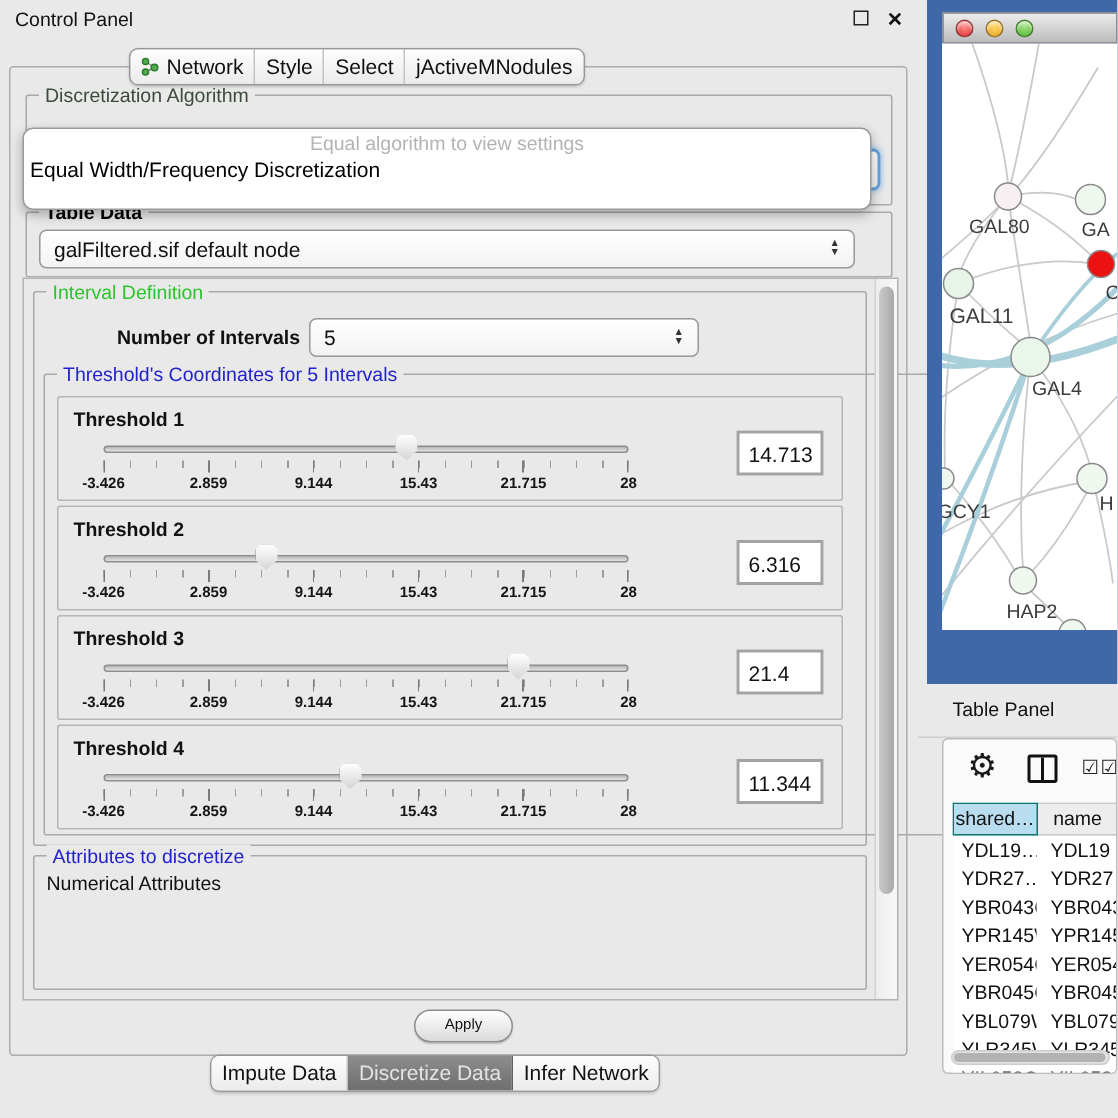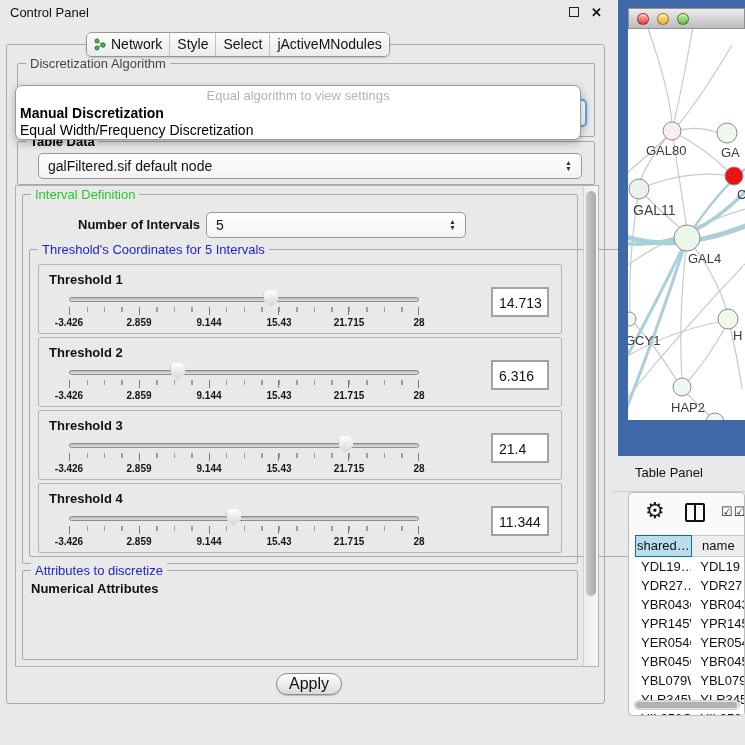--- a/index.html
+++ b/index.html
@@ -40,21 +40,21 @@
 
   .popup { position:absolute; left:8px; top:40px; width:566px; height:55px; background:#fff;
            border:1px solid #9a9a9a; border-radius:7px; box-shadow:0 3px 8px rgba(0,0,0,.28);
            z-index:30; padding-top:2px; }
   .popup .prompt { text-align:center; color:#b3b3b3; font-size:13px; height:17px; line-height:16px; }
   .popup .opt { font-size:14px; height:17px; line-height:17px; padding:0 4px; color:#000; }
   .popup .opt.first { font-weight:bold; }
 
   .tabledata-group { left:10px; top:96px; width:578px; height:44px; }
   .tabledata-group .gtitle { color:#000000;font-weight:bold; }
-  .tabledata-combo { position:absolute; left:20px; top:11px; width:544px; height:26px; }
+  .tabledata-combo { position:absolute; left:8px; top:11px; width:544px; height:26px; }
 
   .scrollpane { position:absolute; left:8px; top:140px; width:584px; height:482px;
                 border:1px solid #b3b3b3; background:#e9e9e9; }
   .vscroll { position:absolute; right:0; top:0; width:15px; height:100%;
              background:linear-gradient(90deg,#ededed,#f8f8f8); border-left:1px solid #d2d2d2; }
   .vscroll .thumb-v { position:absolute; left:2px; top:5px; width:10px; height:405px;
              background:linear-gradient(90deg,#c9c9c9,#a9a9a9); border-radius:6px; }
 
   .interval-group { left:6px; top:8px; width:556px; height:370px; }
   .interval-group > .gtitle { color:#2bc52b; }
@@ -78,31 +78,31 @@
                 background:repeating-linear-gradient(to right,#9d9d9d 0 1px,transparent 1px 5%); }
   .tick-major { position:absolute; left:0; right:0; top:0; height:8px; border-right:1px solid #7b7b7b;
                 background:repeating-linear-gradient(to right,#7b7b7b 0 1px,transparent 1px 20%); }
   .ticklabels { position:relative; height:12px; margin-top:2px; font-size:10px; font-weight:bold; color:#151515; }
   .ticklabels span { position:absolute; transform:translateX(-50%); white-space:nowrap; }
   .valuebox { position:absolute; right:12px; top:22px; width:58px; height:30px; background:#fff;
               border:2px solid #a3a3a3; font-size:14px; text-align:left; line-height:28px; padding:0 6px; }
 
   .attr-group { left:6px; top:384px; width:556px; height:90px; }
   .attr-group > .gtitle { color:#2222cc; }
-  .attr-label { position:absolute; left:8px; top:10px; font-weight:bold; font-size:13px; }
+  .attr-label { position:absolute; left:8px; top:10px; font-weight:normal; font-size:13px; }
   .attr-list { position:absolute; left:8px; top:30px; width:538px; height:52px; background:#fff;
                border:1px solid #c6c6c6; overflow:hidden; }
   .attr-item { font-size:13px; line-height:17px; padding-left:9px; color:#000; }
   .list-scroll { position:absolute; right:0; top:0; width:13px; height:100%;
                  background:#f0f0f0; border-left:1px solid #d4d4d4; }
   .list-scroll .thumb-v2 { position:absolute; left:2px; top:2px; width:9px; height:44px;
                  background:#a9a9a9; border-radius:5px; }
 
   .apply-btn { position:absolute; left:269px; top:628px; width:66px; height:22px; border-radius:11px;
-               border:1px solid #8d8d8d; background:linear-gradient(#ffffff,#dadada); font-size:16px;
+               border:1px solid #8d8d8d; background:linear-gradient(#ffffff,#dadada); font-size:10px;
                text-align:center; line-height:20px; box-shadow:0 1px 1px rgba(0,0,0,.2); }
 
   
   .net-window { position:absolute; left:618px; top:0; width:127px; height:456px; background:#3e68a8; }
   .net-titlebar { position:absolute; left:10px; top:8px; width:117px; height:21px;
                   background:linear-gradient(#ececec,#bcbcbc); border:1px solid #8f8f8f;
                   display:flex; align-items:center; padding-left:8px; gap:8px; }
   .light { width:12px; height:12px; border-radius:50%; border:1px solid rgba(0,0,0,.35);
            box-shadow:inset 0 2px 2px rgba(255,255,255,.65); }
   .light.red    { background:radial-gradient(circle at 50% 35%, #ff9090, #da2f2f); }
@@ -180,21 +180,20 @@
     </div>
     <div class="combo algo-combo">
       <span class="stepper">
         <span>▲</span>
           <span>▼</span>
       </span>
     </div>
 
     <div class="popup">
       <div class="prompt">Equal algorithm to view settings</div>
-      <div class="opt first">Manual Discretization</div>
       <div class="opt">Equal Width/Frequency Discretization</div>
     </div>
 
     <div class="group tabledata-group">
       <span class="gtitle">Table Data</span>
       <div class="combo tabledata-combo">
         <span>galFiltered.sif default node</span>
         <span class="stepper">
           <span>▲</span>
             <span>▼</span>
@@ -310,20 +309,31 @@
       </div>
 
       <div class="vscroll">
         <div class="thumb-v"></div>
       </div>
     </div>
 
     <div class="apply-btn">Apply</div>
   </div>
 
+  <div class="tabbar bottom-tabs">
+    <div class="tab">
+      <span>Impute Data</span>
+    </div>
+    <div class="tab selected">
+      <span>Discretize Data</span>
+    </div>
+    <div class="tab">
+      <span>Infer Network</span>
+    </div>
+  </div>
 </div>
 
 <div class="net-window">
   <div class="net-titlebar">
     <span class="light red"></span>
     <span class="light yellow"></span>
     <span class="light green"></span>
   </div>
   <div class="net-canvas">
     <svg width="117" height="391" viewBox="0 0 117 391">

